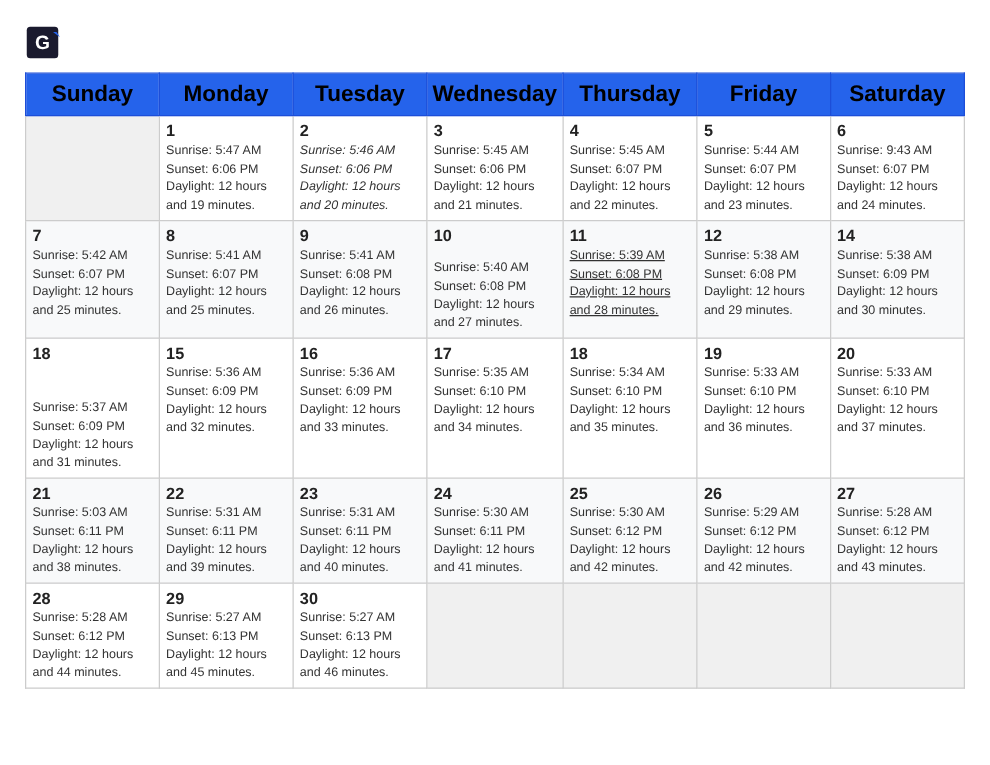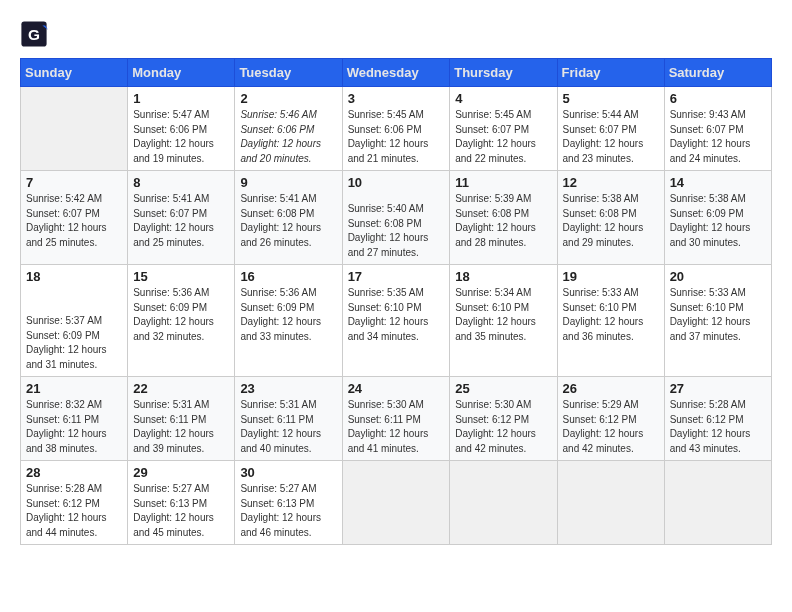--- a/index.html
+++ b/index.html
@@ -48,25 +48,25 @@
       font-size: 15px;
       color: #444;
     }
     .calendar {
       width: 100%;
       border-collapse: collapse;
       border: 1px solid #ccc;
     }
     .calendar th {
       background: #2563eb;
-      color: #e5e5e5;
-      font-size: 13px;
+      color: #000000;
+      font-size: 18px;
       font-weight: bold;
       padding: 6px 4px;
-      text-align: left;
+      text-align: center;
       border: 1px solid #1d4ed8;
     }
     .calendar td {
       vertical-align: top;
       padding: 4px 5px;
       border: 1px solid #ccc;
       width: 108px;
       min-height: 80px;
       font-size: 10.5px;
       color: #222;
@@ -194,21 +194,21 @@
         </td>
         <td>
           <span class="day-number">10</span>
           <div class="day-info" style="white-space: pre-line; margin-top: 12px;">Sunrise: 5:40 AM
 Sunset: 6:08 PM
 Daylight: 12 hours
 and 27 minutes.</div>
         </td>
         <td>
           <span class="day-number">11</span>
-          <div class="day-info" style="white-space: pre-line;">Sunrise: 5:39 AM
+          <div class="day-info" style="white-space: pre-line; text-decoration: underline;">Sunrise: 5:39 AM
 Sunset: 6:08 PM
 Daylight: 12 hours
 and 28 minutes.</div>
         </td>
         <td>
           <span class="day-number">12</span>
           <div class="day-info" style="white-space: pre-line;">Sunrise: 5:38 AM
 Sunset: 6:08 PM
 Daylight: 12 hours
 and 29 minutes.</div>
@@ -268,21 +268,21 @@
           <span class="day-number">20</span>
           <div class="day-info" style="white-space: pre-line;">Sunrise: 5:33 AM
 Sunset: 6:10 PM
 Daylight: 12 hours
 and 37 minutes.</div>
         </td>
       </tr>
       <tr>
         <td>
           <span class="day-number">21</span>
-          <div class="day-info" style="white-space: pre-line;">Sunrise: 8:32 AM
+          <div class="day-info" style="white-space: pre-line;">Sunrise: 5:03 AM
 Sunset: 6:11 PM
 Daylight: 12 hours
 and 38 minutes.</div>
         </td>
         <td>
           <span class="day-number">22</span>
           <div class="day-info" style="white-space: pre-line;">Sunrise: 5:31 AM
 Sunset: 6:11 PM
 Daylight: 12 hours
 and 39 minutes.</div>

